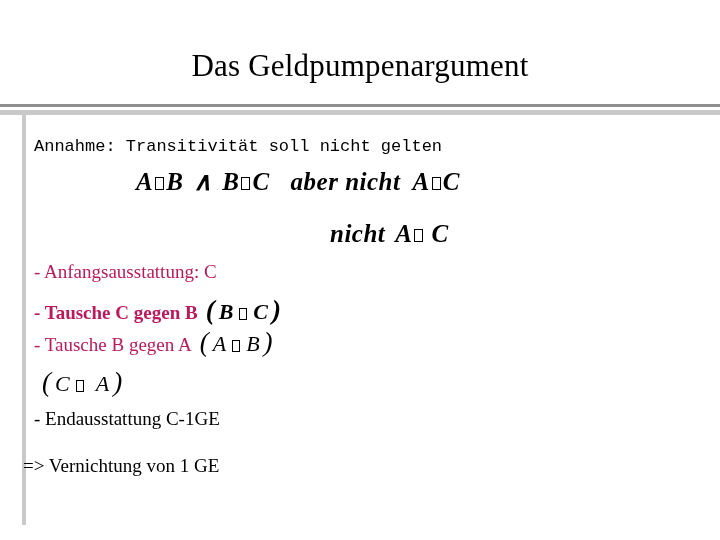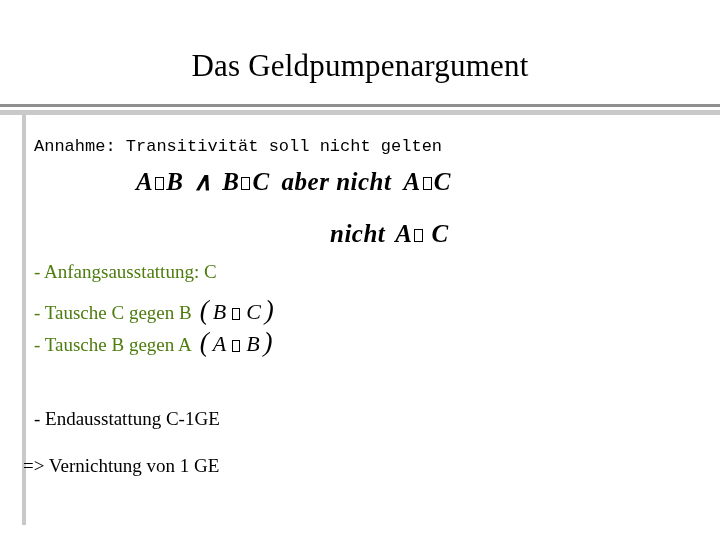--- a/index.html
+++ b/index.html
@@ -116,21 +116,21 @@
   }
   .row {
     position: absolute;
     display: flex;
     align-items: baseline;
     white-space: nowrap;
   }
   .row .bullet-text {
     font-family: "Liberation Serif", serif;
     font-size: 19px;
-    color: #4d7c0f;
+    color: #be185d;
   }
   .row .expr {
     margin-left: 8px;
   }
 </style>
 </head>
 <body>
 
 <div class="slide">
 
@@ -145,38 +145,38 @@
     <div class="line serif-18" style="top: 22px; left: 34px;">Annahme: Transitivität soll nicht gelten</div>
 
     <div class="row" style="top: 52px; left: 136px;">
       <span class="math">A</span>
       <span class="glyph-box"></span>
       <span class="math">B</span>
       <span class="math" style="margin: 0 10px;">∧</span>
       <span class="math">B</span>
       <span class="glyph-box"></span>
       <span class="math">C</span>
-      <span class="math" style="margin-left: 12px;">aber nicht</span>
+      <span class="math" style="margin-left: 21px;">aber nicht</span>
       <span class="math" style="margin-left: 12px;">A</span>
       <span class="glyph-box"></span>
       <span class="math">C</span>
     </div>
 
     <div class="row" style="top: 105px; left: 330px;">
       <span class="math">nicht</span>
       <span class="math" style="margin-left: 10px;">A</span>
       <span class="glyph-box"></span>
       <span class="math" style="margin-left: 6px;">C</span>
     </div>
 
     <div class="row" style="top: 146px; left: 34px;">
       <span class="bullet-text">- Anfangsausstattung: C</span>
     </div>
 
-    <div class="row" style="top: 180px; left: 34px;">
+    <div class="row" style="top: 180px; left: 34px; font-weight: bold;">
       <span class="bullet-text">- Tausche C gegen B</span>
       <span class="expr">
         <span class="paren">(</span>
         <span class="math-sm">B</span>
         <span class="glyph-box-sm"></span>
         <span class="math-sm">C</span>
         <span class="paren">)</span>
       </span>
     </div>
 
@@ -185,20 +185,27 @@
       <span class="expr">
         <span class="paren">(</span>
         <span class="math-sm">A</span>
         <span class="glyph-box-sm"></span>
         <span class="math-sm">B</span>
         <span class="paren">)</span>
       </span>
     </div>
 
     <div class="row" style="top: 252px; left: 34px;">
+      <span class="expr">
+        <span class="paren">(</span>
+        <span class="math-sm">C</span>
+        <span class="glyph-box-sm"></span>
+        <span class="math-sm" style="margin-left:6px;">A</span>
+        <span class="paren">)</span>
+      </span>
     </div>
 
     <div class="line serif-19" style="top: 293px; left: 34px;">- Endausstattung C-1GE</div>
 
     <div class="line serif-19" style="top: 340px; left: 23px;">=&gt; Vernichtung von 1 GE</div>
 
   </div>
 </div>
 
 </body></html>

